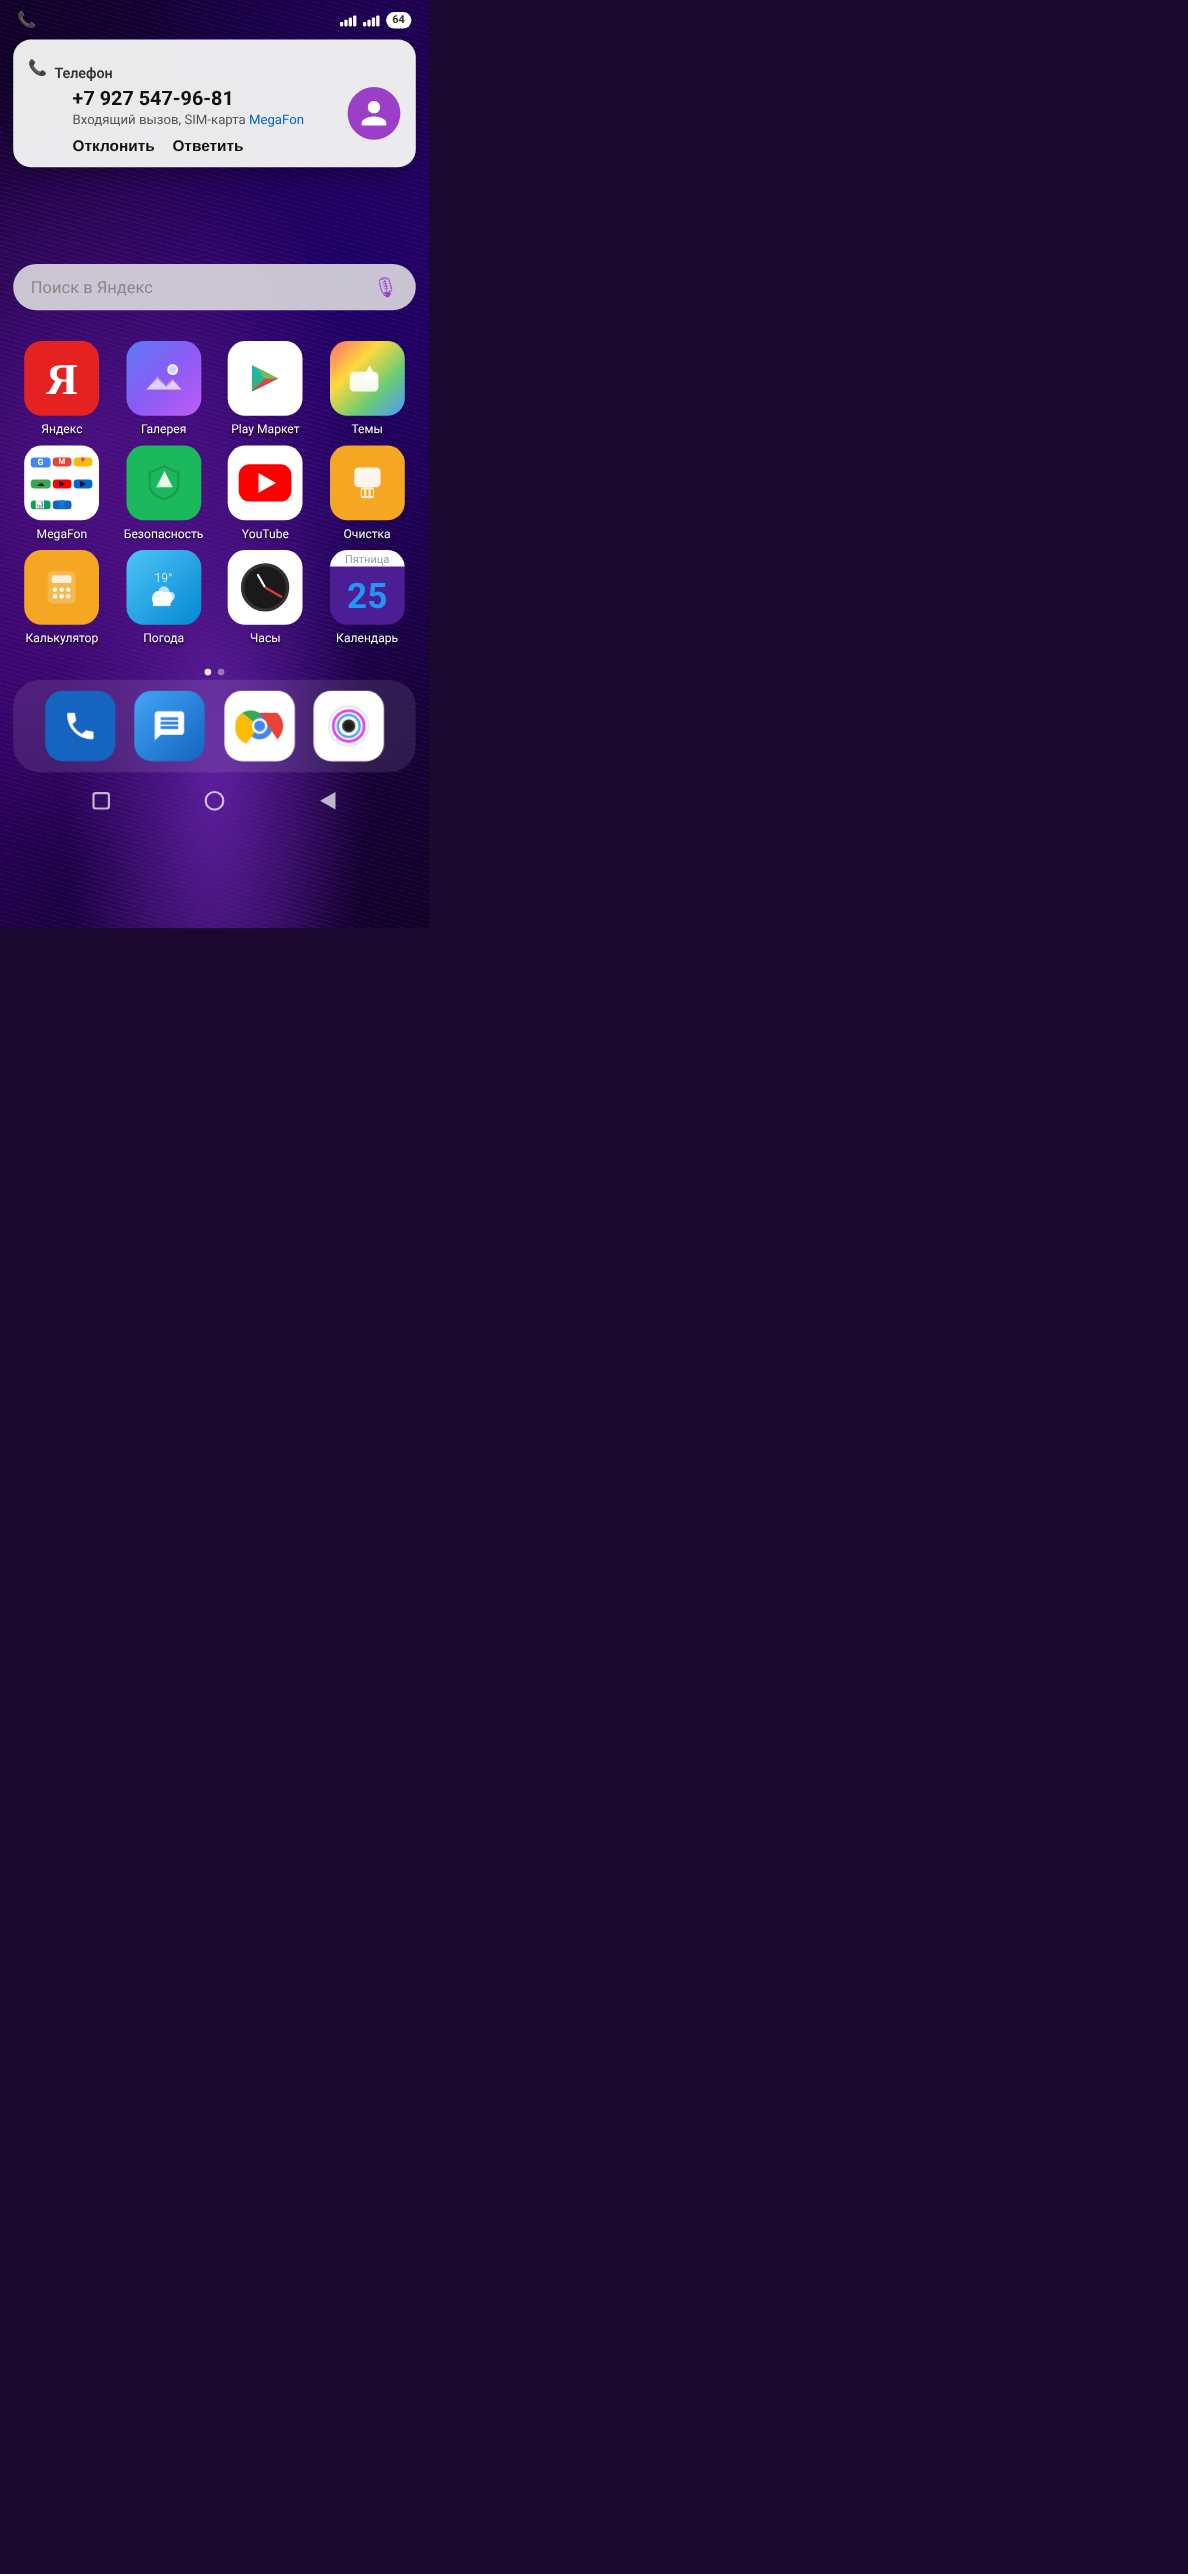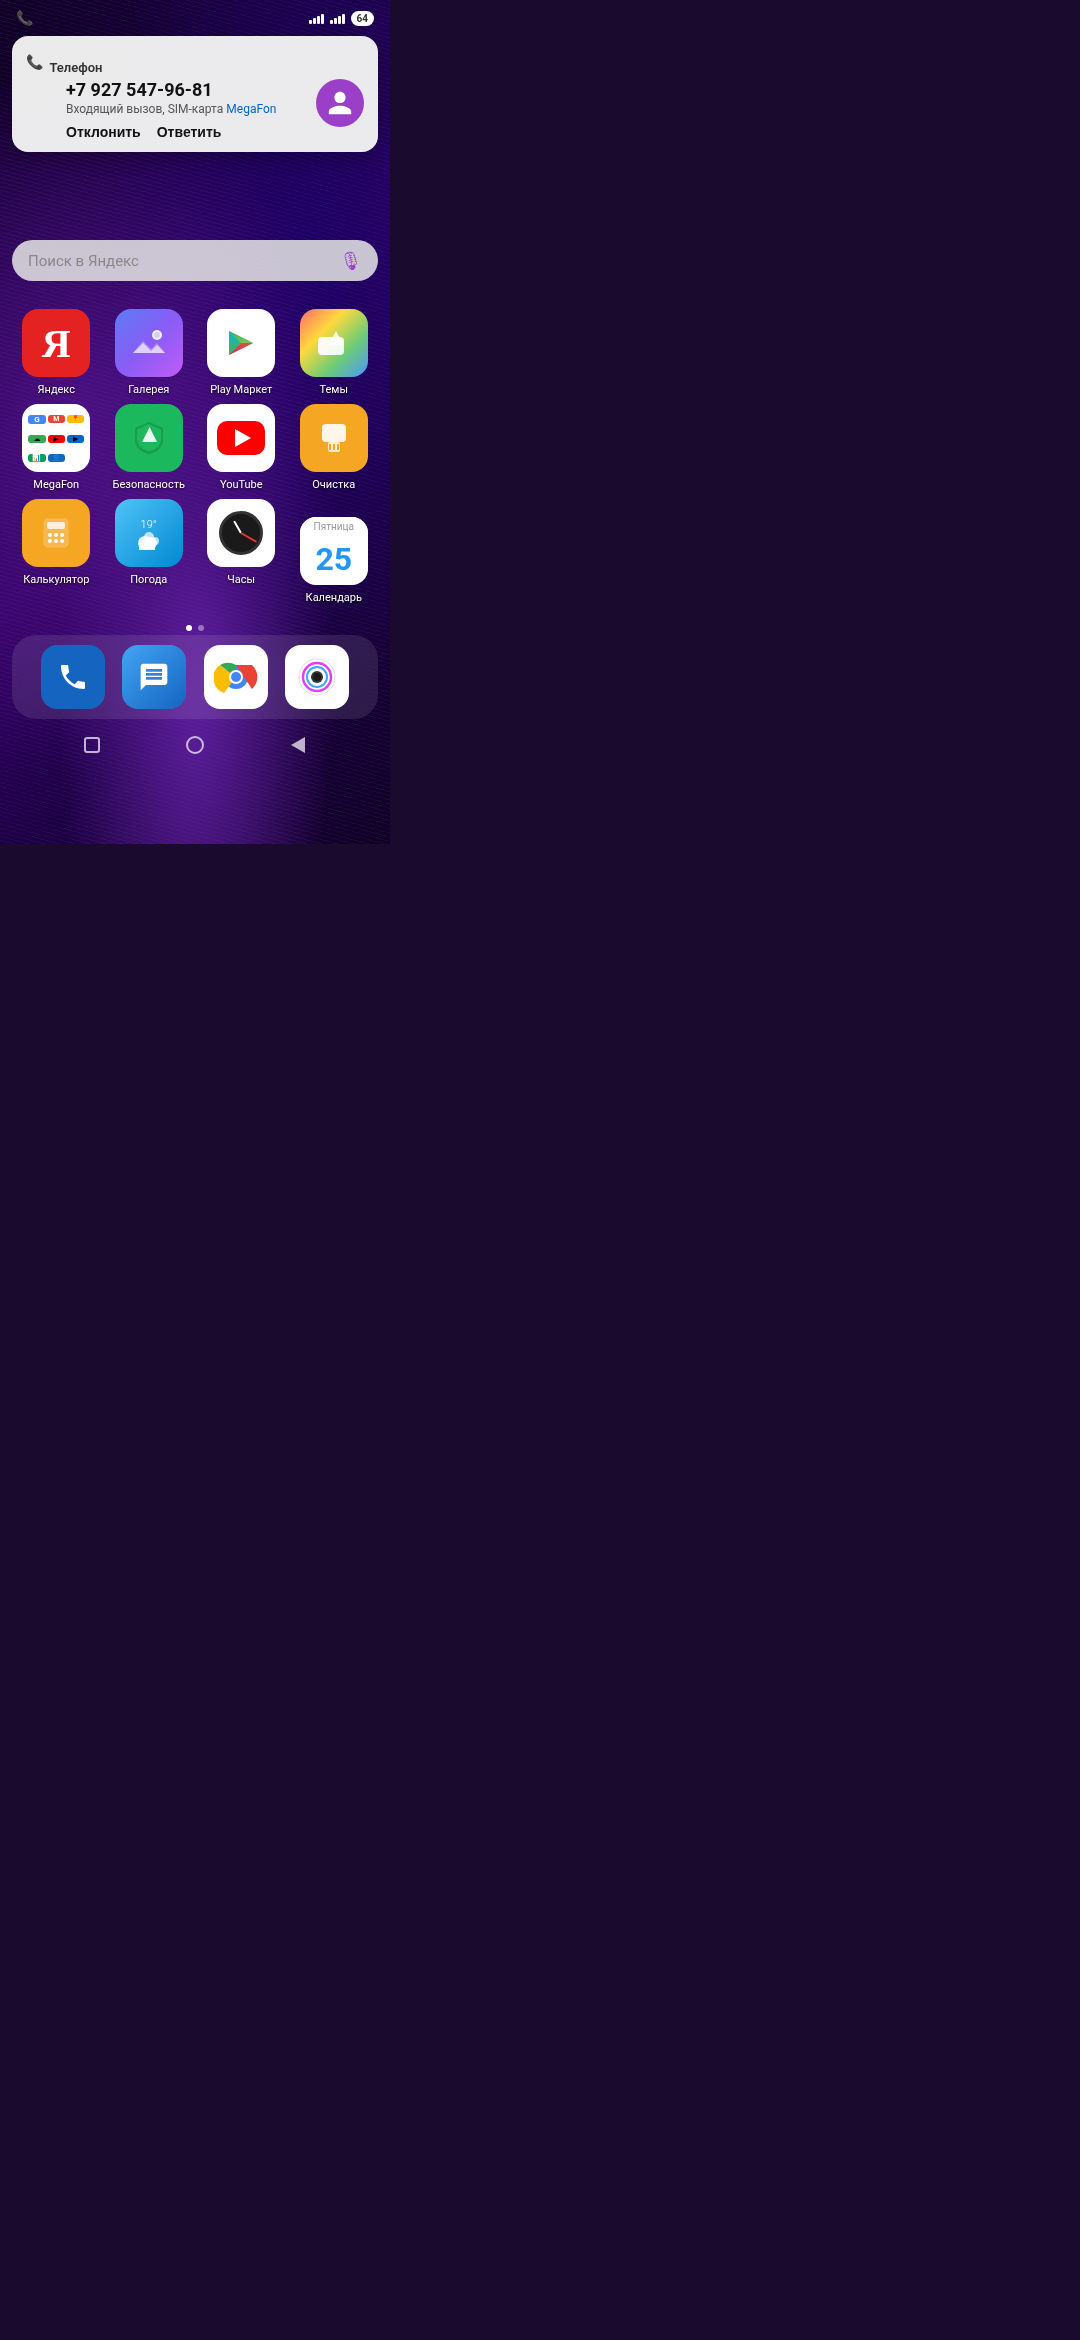--- a/index.html
+++ b/index.html
@@ -330,28 +330,27 @@
       background: #e53935;
       bottom: 50%;
       left: 50%;
       transform-origin: bottom center;
       transform: translateX(-50%) rotate(120deg);
       border-radius: 2px;
     }
 
     
     .cal-icon {
-      background: #ffffff;
+      background: #4c1d95;
       border-radius: 16px;
       overflow: hidden;
       width: 68px;
       height: 68px;
       display: flex;
       flex-direction: column;
-      margin-top: 18px;
     }
 
     .cal-top {
       background: white;
       padding: 4px 8px 0;
       font-size: 10px;
       color: #999;
       text-align: center;
     }
 

